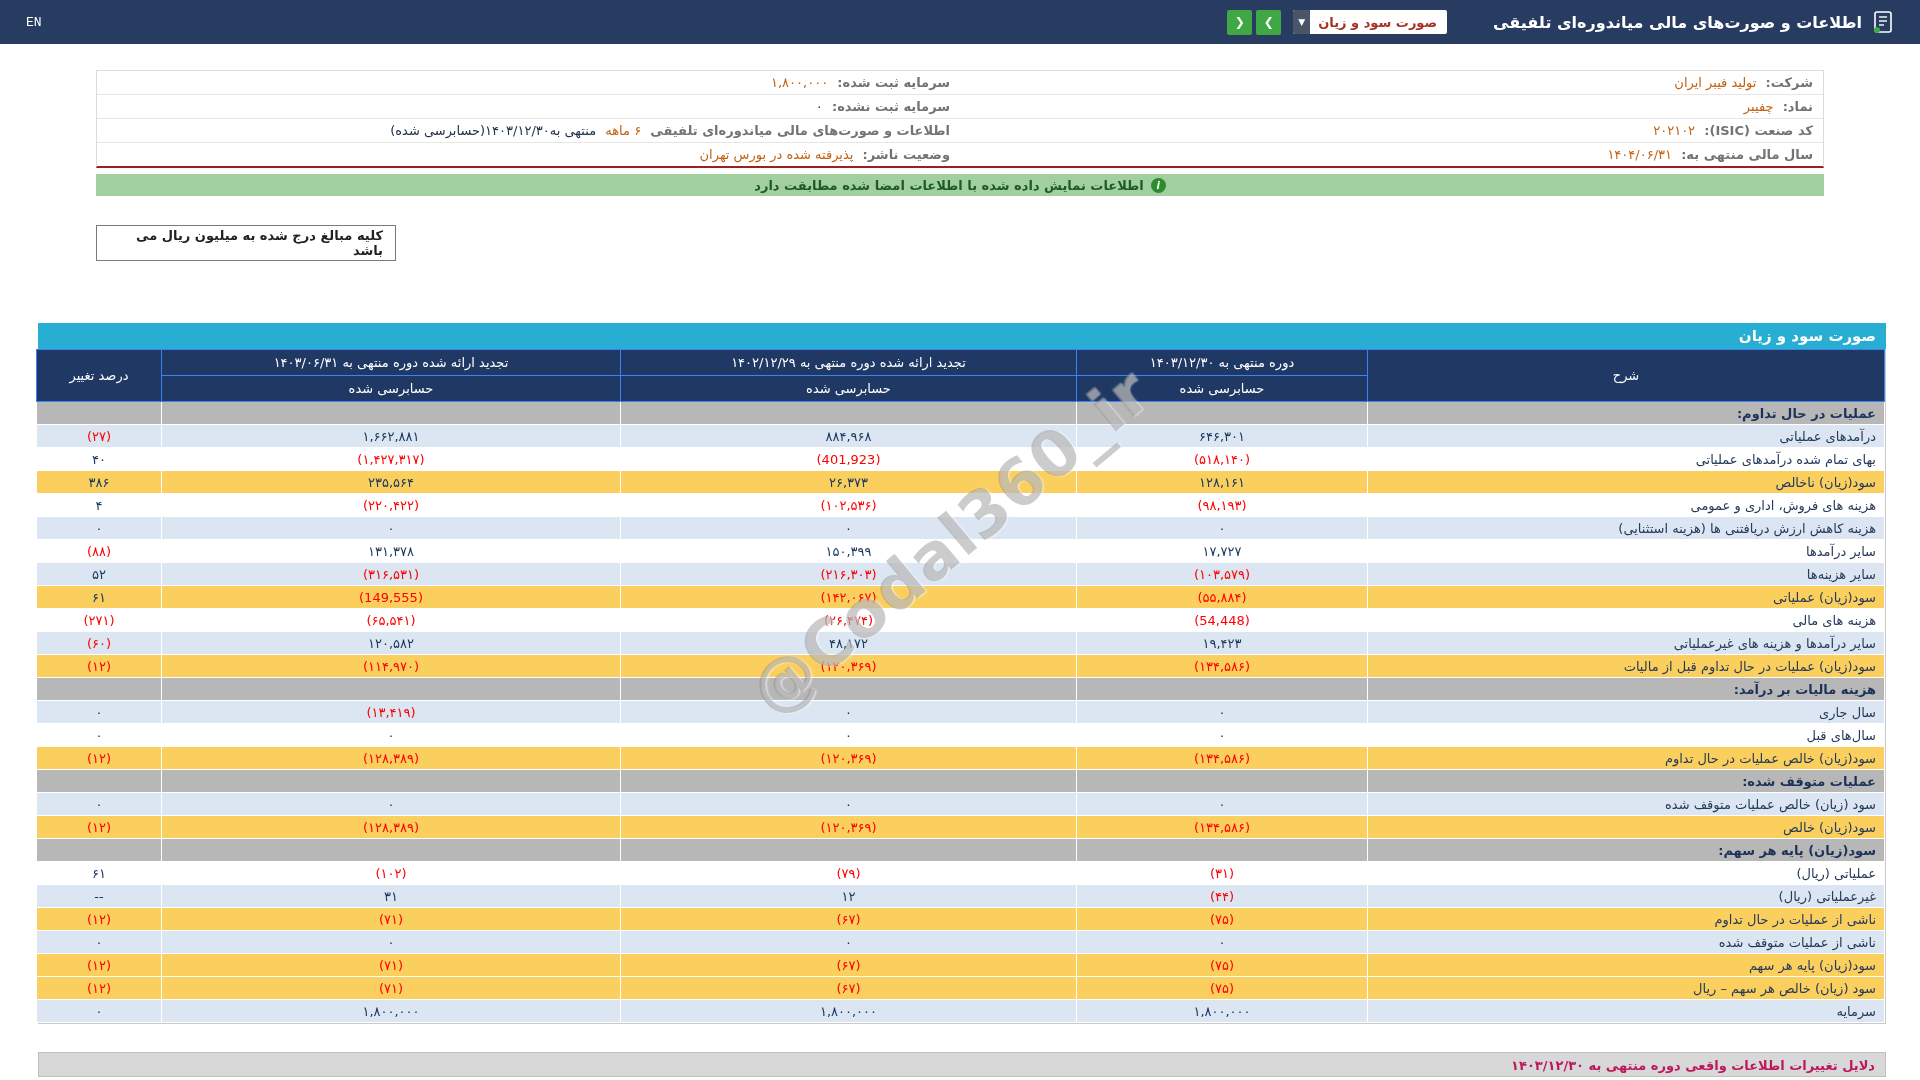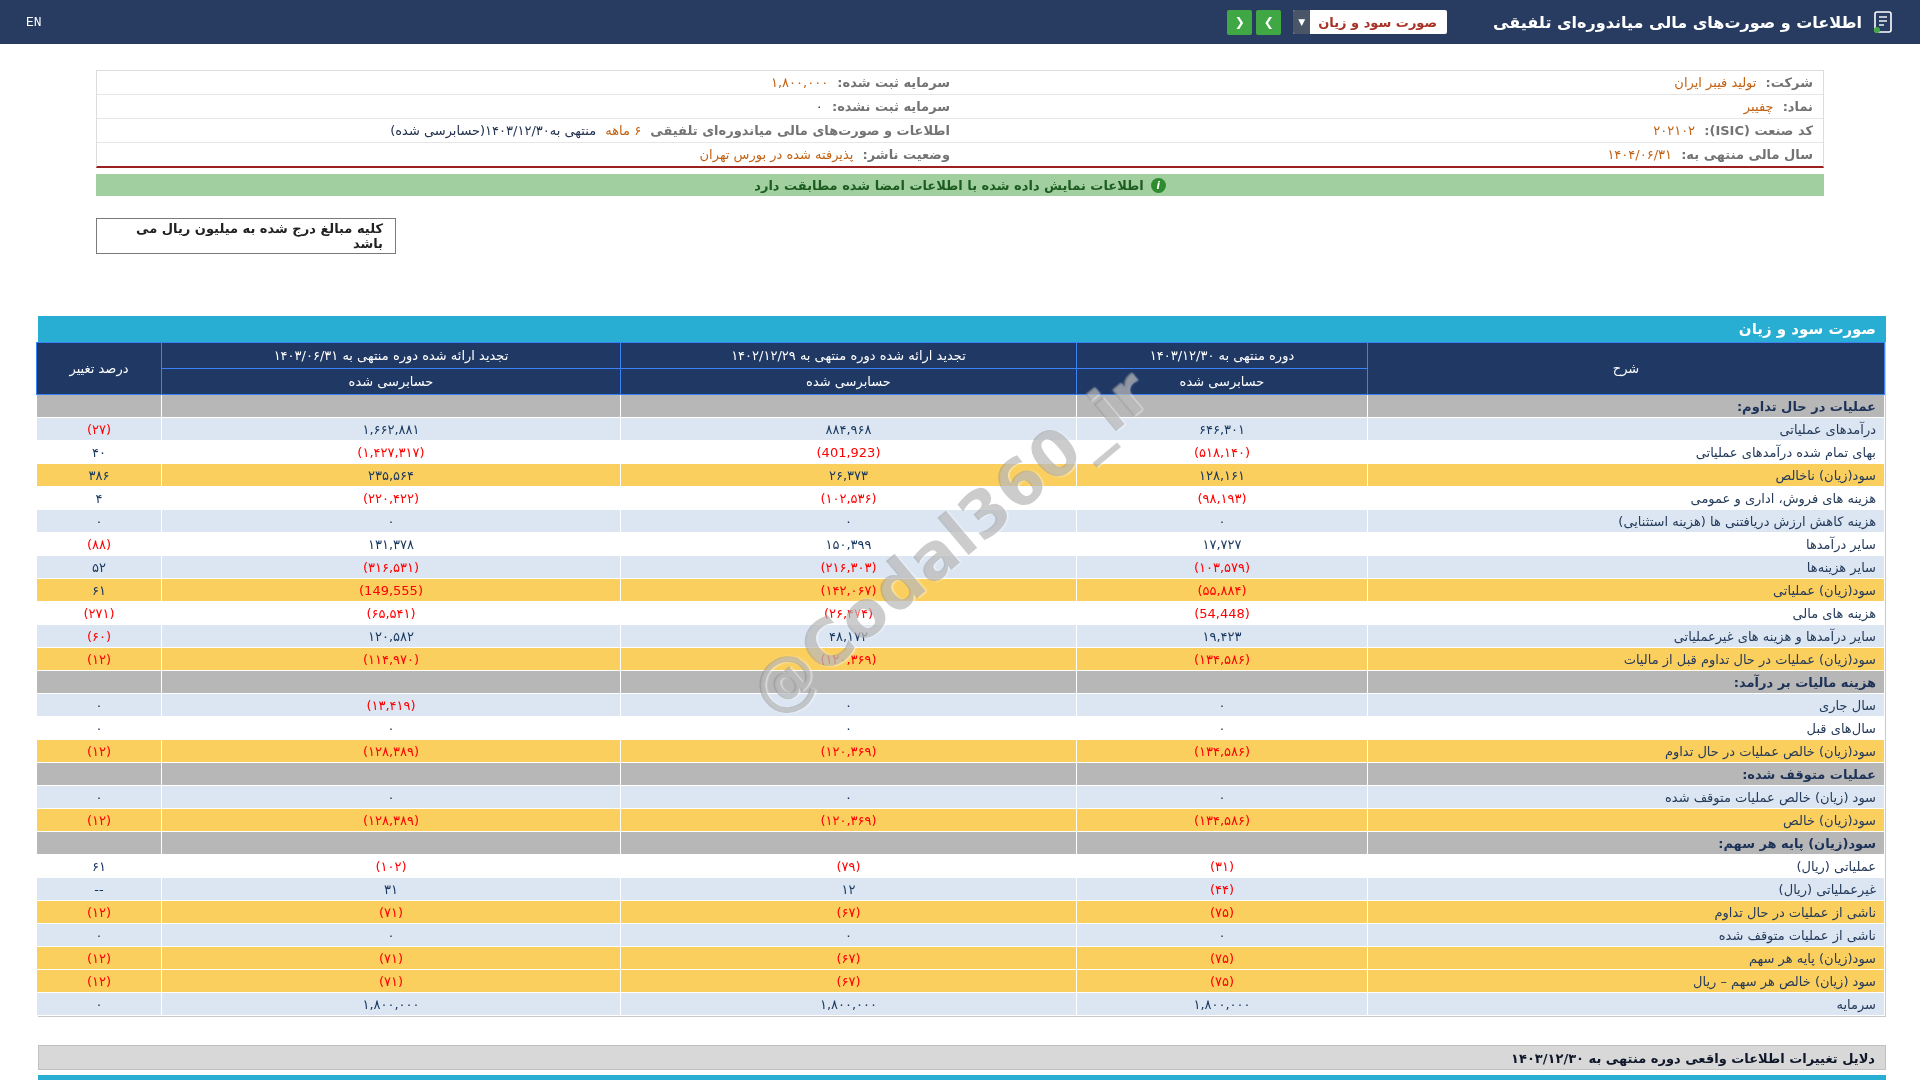--- a/index.html
+++ b/index.html
@@ -30,42 +30,42 @@
   .info-table tr:last-child td{border-bottom:none;}
   .info-label{font-weight:bold;color:#737373;}
   .info-value{margin-right:5px;}
   .orange{color:#c26212;}
   .dark{color:#22324e;}
   
   .banner{margin:6px 96px 0;background:#a1cf9f;height:22px;display:flex;align-items:center;
     justify-content:center;gap:7px;font-size:13px;font-weight:bold;color:#1d5c21;}
   .info-icon{width:15px;height:15px;border-radius:50%;background:#2e8b2e;color:#fff;font-size:10px;
     font-weight:bold;display:flex;align-items:center;justify-content:center;font-style:italic;flex:0 0 auto;}
-  .unit-note-row{margin:22px 96px 0;display:flex;justify-content:flex-end;}
+  .unit-note-row{margin:29px 96px 0;display:flex;justify-content:flex-end;}
   .unit-note{border:1px solid #7a7a7a;background:#fff;padding:2px 12px;font-size:13px;font-weight:bold;
     color:#222;width:300px;box-sizing:border-box;text-align:right;}
   
   .stmt{margin:62px 34px 0 38px;position:relative;}
   .stmt-title{background:#29aed3;color:#fff;font-size:15px;font-weight:bold;height:26px;
     line-height:26px;padding:0 10px;}
   .stmt-table-wrap{border:1px solid #c9c9c9;border-top:none;}
   table.stmt-table{width:100%;border-collapse:collapse;table-layout:fixed;}
   .stmt-table th{background:#1f3864;color:#fff;font-weight:normal;font-size:13px;height:25px;
     border:1px solid #3b82f6;padding:0 4px;}
   .stmt-table tbody td{height:23px;font-size:13px;border:1px solid #fff;padding:0 4px;box-sizing:border-box;}
   .lbl-cell{text-align:right;padding-right:8px !important;color:#243a5a;}
   .val-cell{text-align:center;color:#17365d;}
   .neg{color:#fe0000;}
   .row-blue td{background:#dbe6f2;}
   .row-white td{background:#ffffff;}
   .row-yellow td{background:#fbcf5e;}
   .row-section td{background:#b7b7b7;color:#1c3258;font-weight:bold;text-align:right;}
   
   .reasons-bar{margin:28px 34px 0 38px;background:#d8d8d8;border:1px solid #c0c0c0;height:25px;
-    line-height:25px;font-size:13px;font-weight:bold;color:#0f172a;padding:0 10px;box-sizing:border-box;}
+    line-height:25px;font-size:13px;font-weight:bold;color:#be185d;padding:0 10px;box-sizing:border-box;}
   .footer-cyan{margin:5px 34px 0 38px;background:#29aed3;height:14px;}
   
   .watermark{position:absolute;left:610px;top:505px;width:680px;text-align:center;
     transform:rotate(-40deg);font-size:64px;font-weight:bold;letter-spacing:1px;
     color:rgba(110,110,110,0.35);z-index:10;pointer-events:none;direction:ltr;
     text-shadow:1px 1px 2px rgba(255,255,255,0.6);}
 </style>
 </head>
 <body>
 

